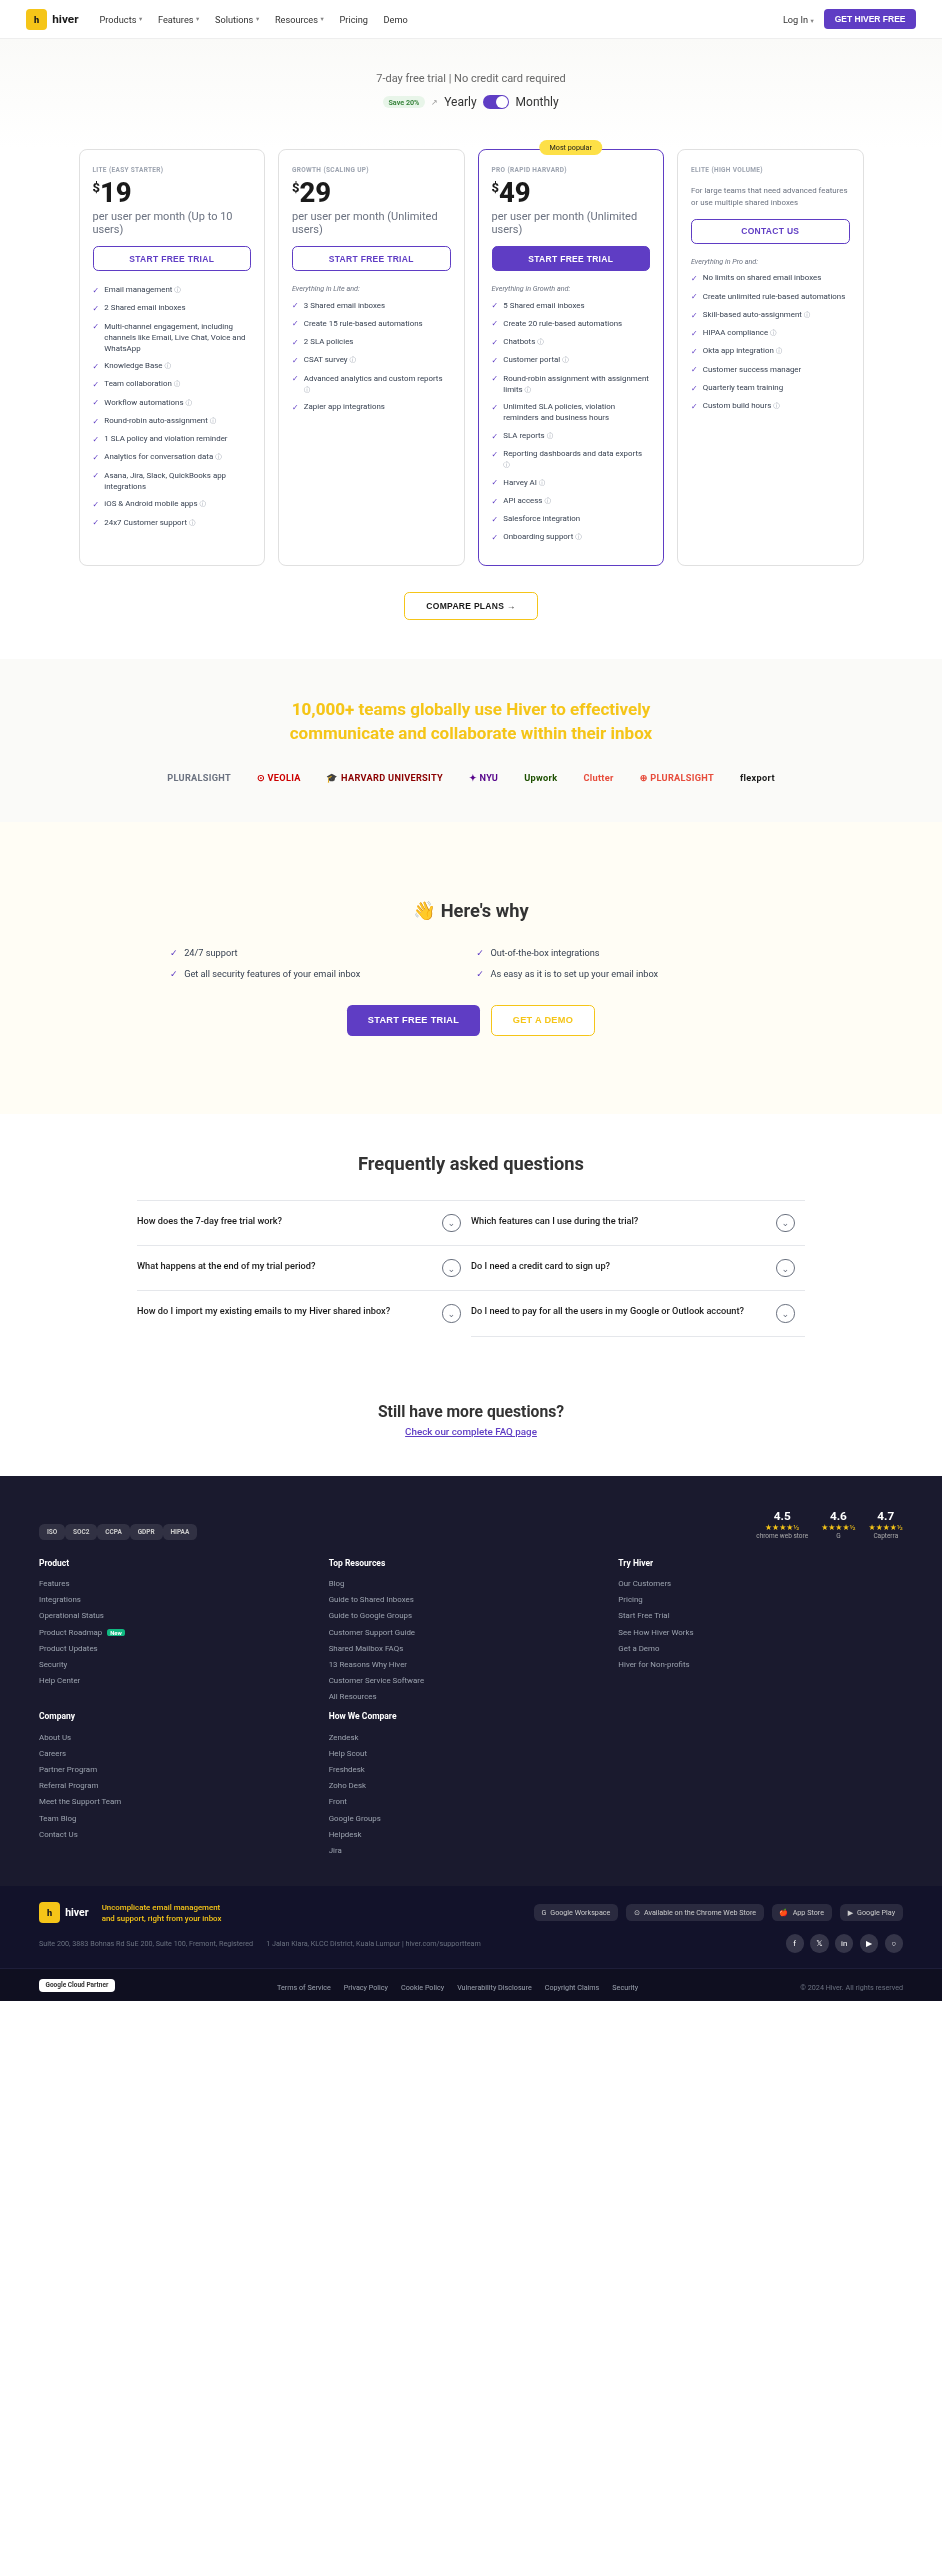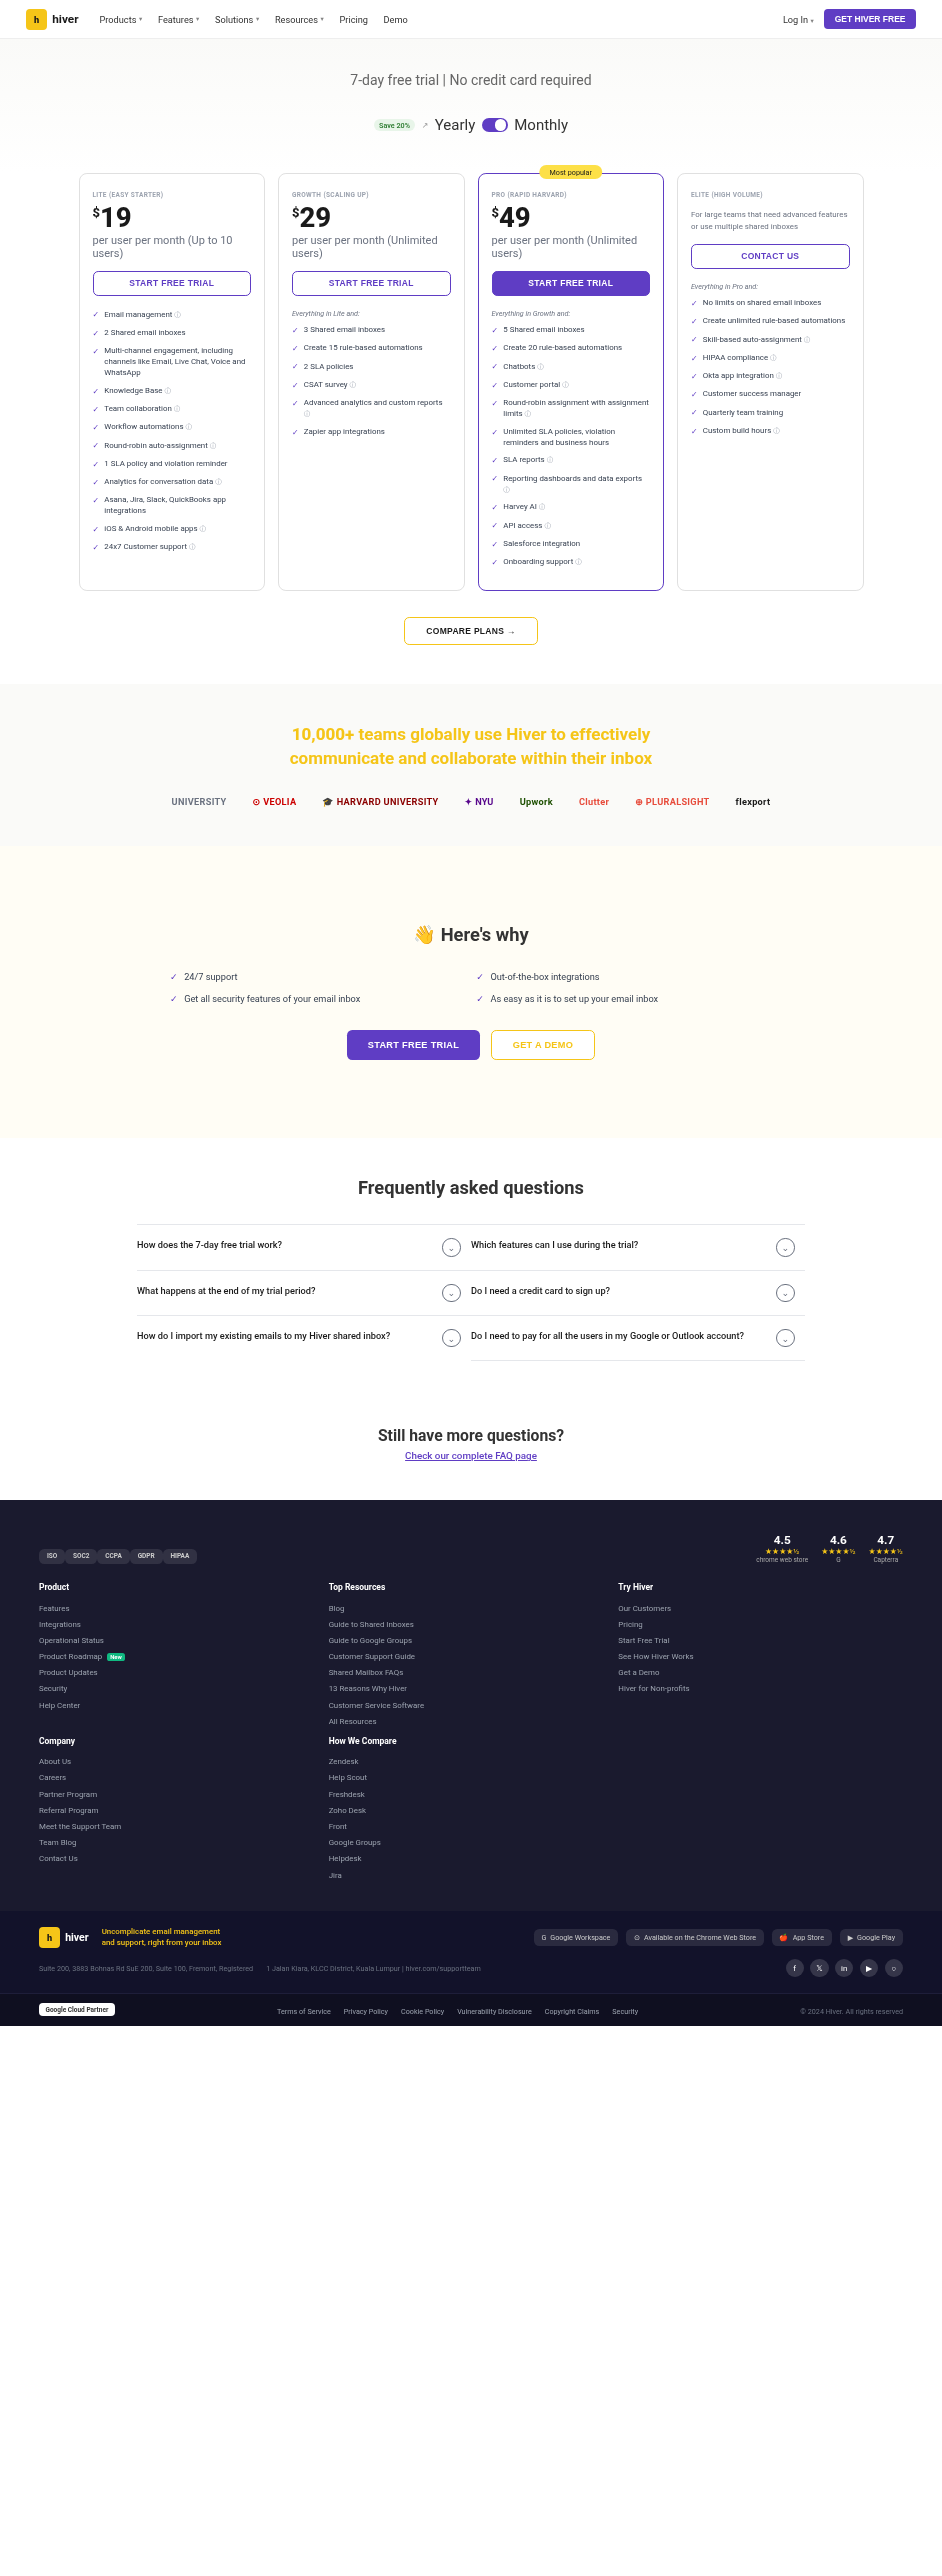--- a/index.html
+++ b/index.html
@@ -13,26 +13,26 @@
     .nav-link { display: flex; align-items: center; gap: 2.6px; font-size: 9.2px; color: #333; cursor: pointer; text-decoration: none; text-align: right; }
     .nav-actions { display: flex; align-items: center; gap: 10.5px; }
     .nav-action-link { font-size: 9.2px; color: #333; cursor: pointer; text-decoration: none; }
     .nav-btn { background: #5f3dc4; color: #fff; border: none; border-radius: 3.9px; padding: 5.2px 10.5px; font-size: 8.5px; font-weight: 600; cursor: pointer; }
     .chevron { font-size: 6.5px; opacity: 0.6; }
 
     
     .hero { text-align: center; padding: 33px 13px 19.6px; background: linear-gradient(180deg, #fafaf8 0%, #fff 100%); }
     .hero h1 { font-size: 23.6px; font-weight: 700; color: #1a1a1a; margin-bottom: 5.2px; }
     .hero h1 span { color: #f5c518; }
-    .hero-sub { font-size: 14px; color: #666; margin-bottom: 28px; }
+    .hero-sub { font-size: 11px; color: #666; margin-bottom: 10px; }
     .toggle-wrap { display: flex; align-items: center; justify-content: center; gap: 6.5px; margin-bottom: 19.6px; }
     .save-badge { background: #e8f5e9; color: #2e7d32; font-size: 7.2px; padding: 1.3px 5.2px; border-radius: 13px; font-weight: 600; }
     .toggle { width: 26px; height: 14.4px; background: #5f3dc4; border-radius: 7.2px; position: relative; cursor: pointer; }
     .toggle-knob { width: 11.8px; height: 11.8px; background: #fff; border-radius: 50%; position: absolute; top: 1.3px; right: 1.3px; }
-    .toggle-label { font-size: 15px; color: #333; }
+    .toggle-label { font-size: 12px; color: #333; }
 
     
     .pricing-section { padding: 0 26px 39px; }
     .pricing-grid { display: grid; grid-template-columns: repeat(4, 1fr); gap: 13px; max-width: 785px; margin: 0 auto; }
     .plan-card { border: 0.7px solid #e0e0e0; border-radius: 7.9px; padding: 15.7px 13px; position: relative; background: #fff; }
     .plan-card.popular { border: 1.3px solid #5f3dc4; }
     .popular-badge { position: absolute; top: -9.2px; left: 50%; transform: translateX(-50%); background: #fde047; color: #1a1a1a; font-size: 7.2px; font-weight: 400; padding: 2.6px 10.5px; border-radius: 13px; white-space: nowrap; }
     .plan-name { font-size: 7.9px; font-weight: 700; text-transform: uppercase; color: #6b7280; margin-bottom: 2.6px; letter-spacing: 0.3px; }
     .plan-name span { font-size: 6.5px; color: #9ca3af; text-transform: none; }
     .plan-price { font-size: 27.5px; font-weight: 800; color: #1a1a1a; line-height: 1; margin: 5.2px 0 2.6px; }
@@ -395,21 +395,21 @@
   <div class="compare-btn-wrap">
     <button class="compare-btn">COMPARE PLANS →</button>
   </div>
 </section>
 
 <section class="social-proof">
   <h2>
     <span style="color:#f5c518;font-weight:800;">10,000+ </span><span>teams</span><span> globally use Hiver to effectively communicate and collaborate within their inbox</span>
   </h2>
   <div class="logos-row">
-    <span class="logo-item">UNIVERSITY</span>
+    <span class="logo-item">PLURALSIGHT</span>
     <span class="logo-item veolia">⊙ VEOLIA</span>
     <span class="logo-item harvard">🎓 HARVARD UNIVERSITY</span>
     <span class="logo-item nyu">✦ NYU</span>
     <span class="logo-item upwork">Upwork</span>
     <span class="logo-item clutter">Clutter</span>
     <span class="logo-item pluralsight">⊕ PLURALSIGHT</span>
     <span class="logo-item flexport">flexport</span>
   </div>
 </section>
 

